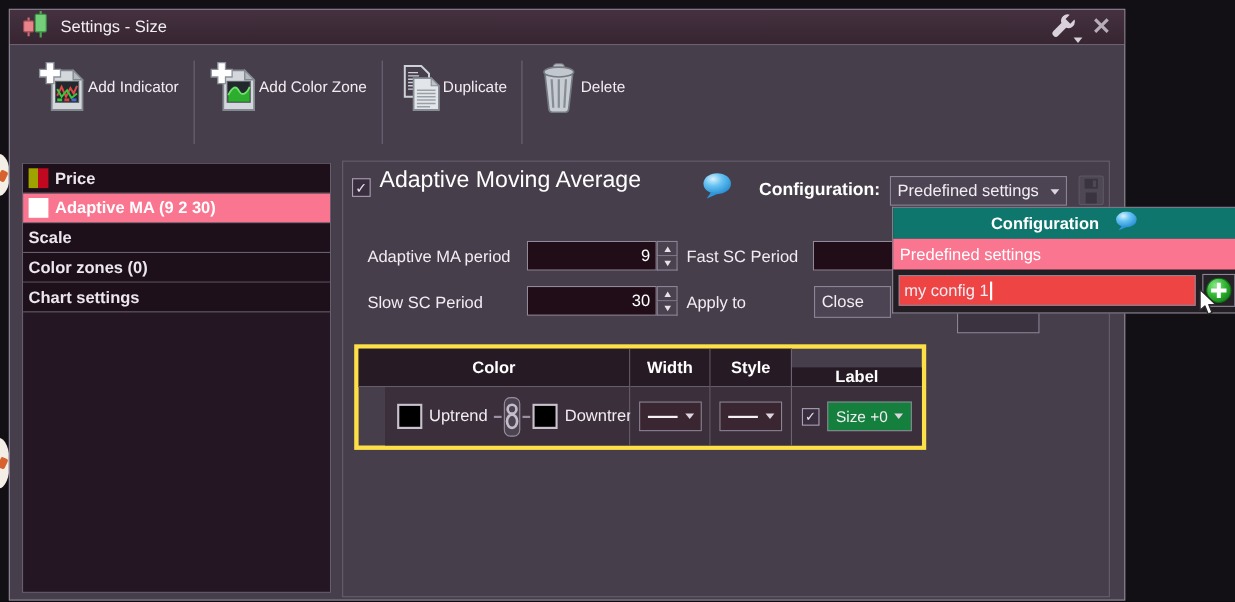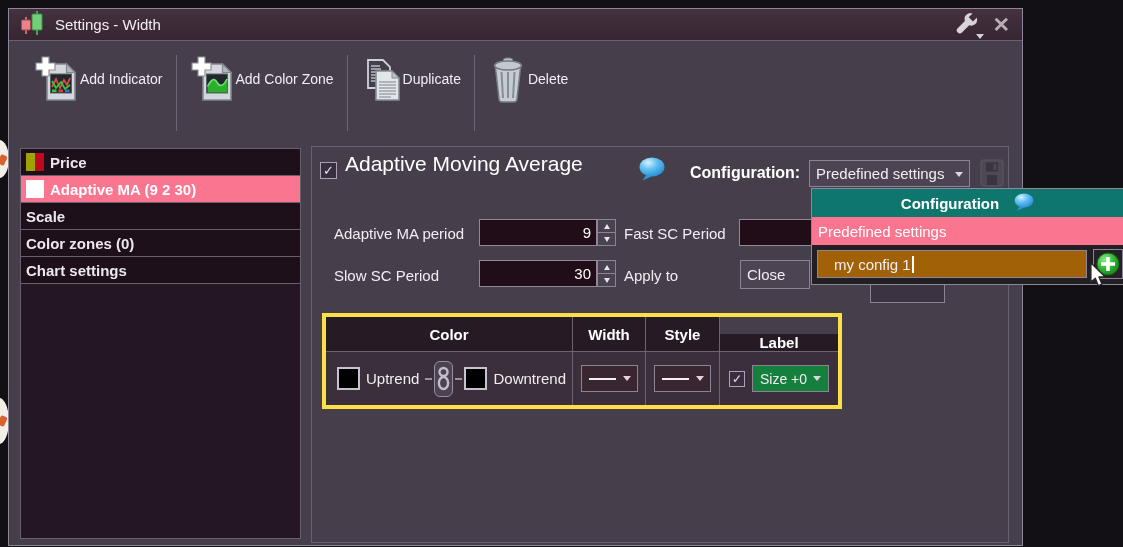--- a/index.html
+++ b/index.html
@@ -72,41 +72,41 @@
   .hidden-widget { position:absolute; left:558px; top:120px; width:75px; height:36px; background:#3c3341; border:1px solid #8b8495; }
 
   
   .ptable { position:absolute; left:10px; top:166px; border:4px solid #fde047; display:grid;
     grid-template-columns:247px 73px 74px 118px; grid-template-rows:35px 53px; }
   .th { background:#261b25; color:#fff; font-weight:bold; font-size:15px; display:flex; align-items:center; justify-content:center;
     border-bottom:1px solid #6b6472; border-right:1px solid #6b6472; }
   .th:nth-child(4) { border-right:none;margin-top:17px; }
   .td { background:#3b2f3c; display:flex; align-items:center; justify-content:center; border-right:1px solid #6b6472; }
   .td:last-child { border-right:none; }
-  .td-color { justify-content:flex-start; padding-left:11px; }
+  .td-color { justify-content:flex-start; padding-left:11px;margin-left:24px; }
   .swatch24 { width:23px; height:23px; background:#000; border:2px solid #c9c1cf; flex:0 0 auto; cursor:pointer; }
   .trend-label { font-size:15px; color:#f2edf3; margin:0 6px; }
   .dashline { width:7px; height:2px; background:#9a92a2; flex:0 0 auto; }
   .chain-btn { width:25px; height:36px; background:#4b4350; border:1px solid #978fa0; border-radius:6px;
     display:flex; align-items:center; justify-content:center; margin:0 2px; cursor:pointer; }
   .line-dd { width:57px; height:27px; background:#392630; border:1px solid #8b8495; display:flex; align-items:center; gap:7px; padding-left:7px; cursor:pointer; }
   .line-sample { width:27px; height:2px; background:#f4f0f6; }
   .tbl-check { width:16px; height:16px; font-size:12px; margin-right:7px; }
   .size-dd { height:27px; background:#15803d; border:1px solid #8b8495; display:flex; align-items:center; gap:6px; padding:0 7px;
     font-size:14px; color:#f2edf3; cursor:pointer; }
 
   
   .popup { position:absolute; left:811px; top:188px; width:312px; height:97px; background:#231e23;
     border:1px solid #8d8698; border-right:none; z-index:40; }
   .p-header { height:28px; background:#0f766e; display:flex; align-items:center; justify-content:center; gap:15px;
     font-weight:bold; font-size:15px; color:#fff; }
   .p-item { height:28px; background:#fa7590; color:#fff; font-size:15px; display:flex; align-items:center; padding-left:6px; cursor:pointer; }
   .p-inputrow { position:relative; height:39px; }
-  .p-input { position:absolute; left:5px; top:5px; width:270px; height:28px; background:#a16207; border:1px solid #8d8698;
-    color:#f2edf3; font-size:15px; display:flex; align-items:center; padding-left:16px; cursor:text; }
+  .p-input { position:absolute; left:5px; top:5px; width:270px; height:28px; background:#ef4444; border:1px solid #8d8698;
+    color:#f2edf3; font-size:15px; display:flex; align-items:center; padding-left:4px; cursor:text; }
   .caret { display:inline-block; width:2px; height:17px; background:#fff; margin-left:1px; }
   .p-add { position:absolute; left:281px; top:4px; width:30px; height:30px; background:#262126; border:1px solid #8d8698;
     display:flex; align-items:center; justify-content:center; cursor:pointer; }
 
   .cursor { position:absolute; left:1089px; top:262px; z-index:100; pointer-events:none; }
 </style>
 </head>
 <body>
 
 <svg width="0" height="0" style="position:absolute">
@@ -137,21 +137,21 @@
 
     <div class="titlebar">
       <span>
         <svg width="28" height="26" viewBox="0 0 28 26">
           <line x1="7" y1="7" x2="7" y2="24" stroke="#c96a72" stroke-width="2"></line>
           <rect x="2.5" y="10" width="9" height="10" rx="1" fill="#e8838c" stroke="#9e4a52"></rect>
           <line x1="18" y1="1" x2="18" y2="25" stroke="#4da454" stroke-width="2"></line>
           <rect x="13" y="4" width="10" height="16" rx="1" fill="#74cf7a" stroke="#3c8f44"></rect>
         </svg>
       </span>
-      <span class="title-text">Settings - Width</span>
+      <span class="title-text">Settings - Size</span>
       <div class="titlebar-right">
         <div class="wrench-wrap">
           <span>
             <svg width="25" height="25" viewBox="0 0 25 25">
               <path d="M23.2 7.7a6 6 0 0 1-8 5.6L8 20.5a3 3 0 0 1-4.3-4.3l7.2-7.2a6 6 0 0 1 7.6-7.6L14.7 5.2l4.3 4.3 3.7-3.7c.3.6.5 1.2.5 1.9Z" fill="#d9d2dc"></path>
             </svg>
           </span>
           <span class="wrench-caret"></span>
         </div>
         <span class="close-x">✕</span>

